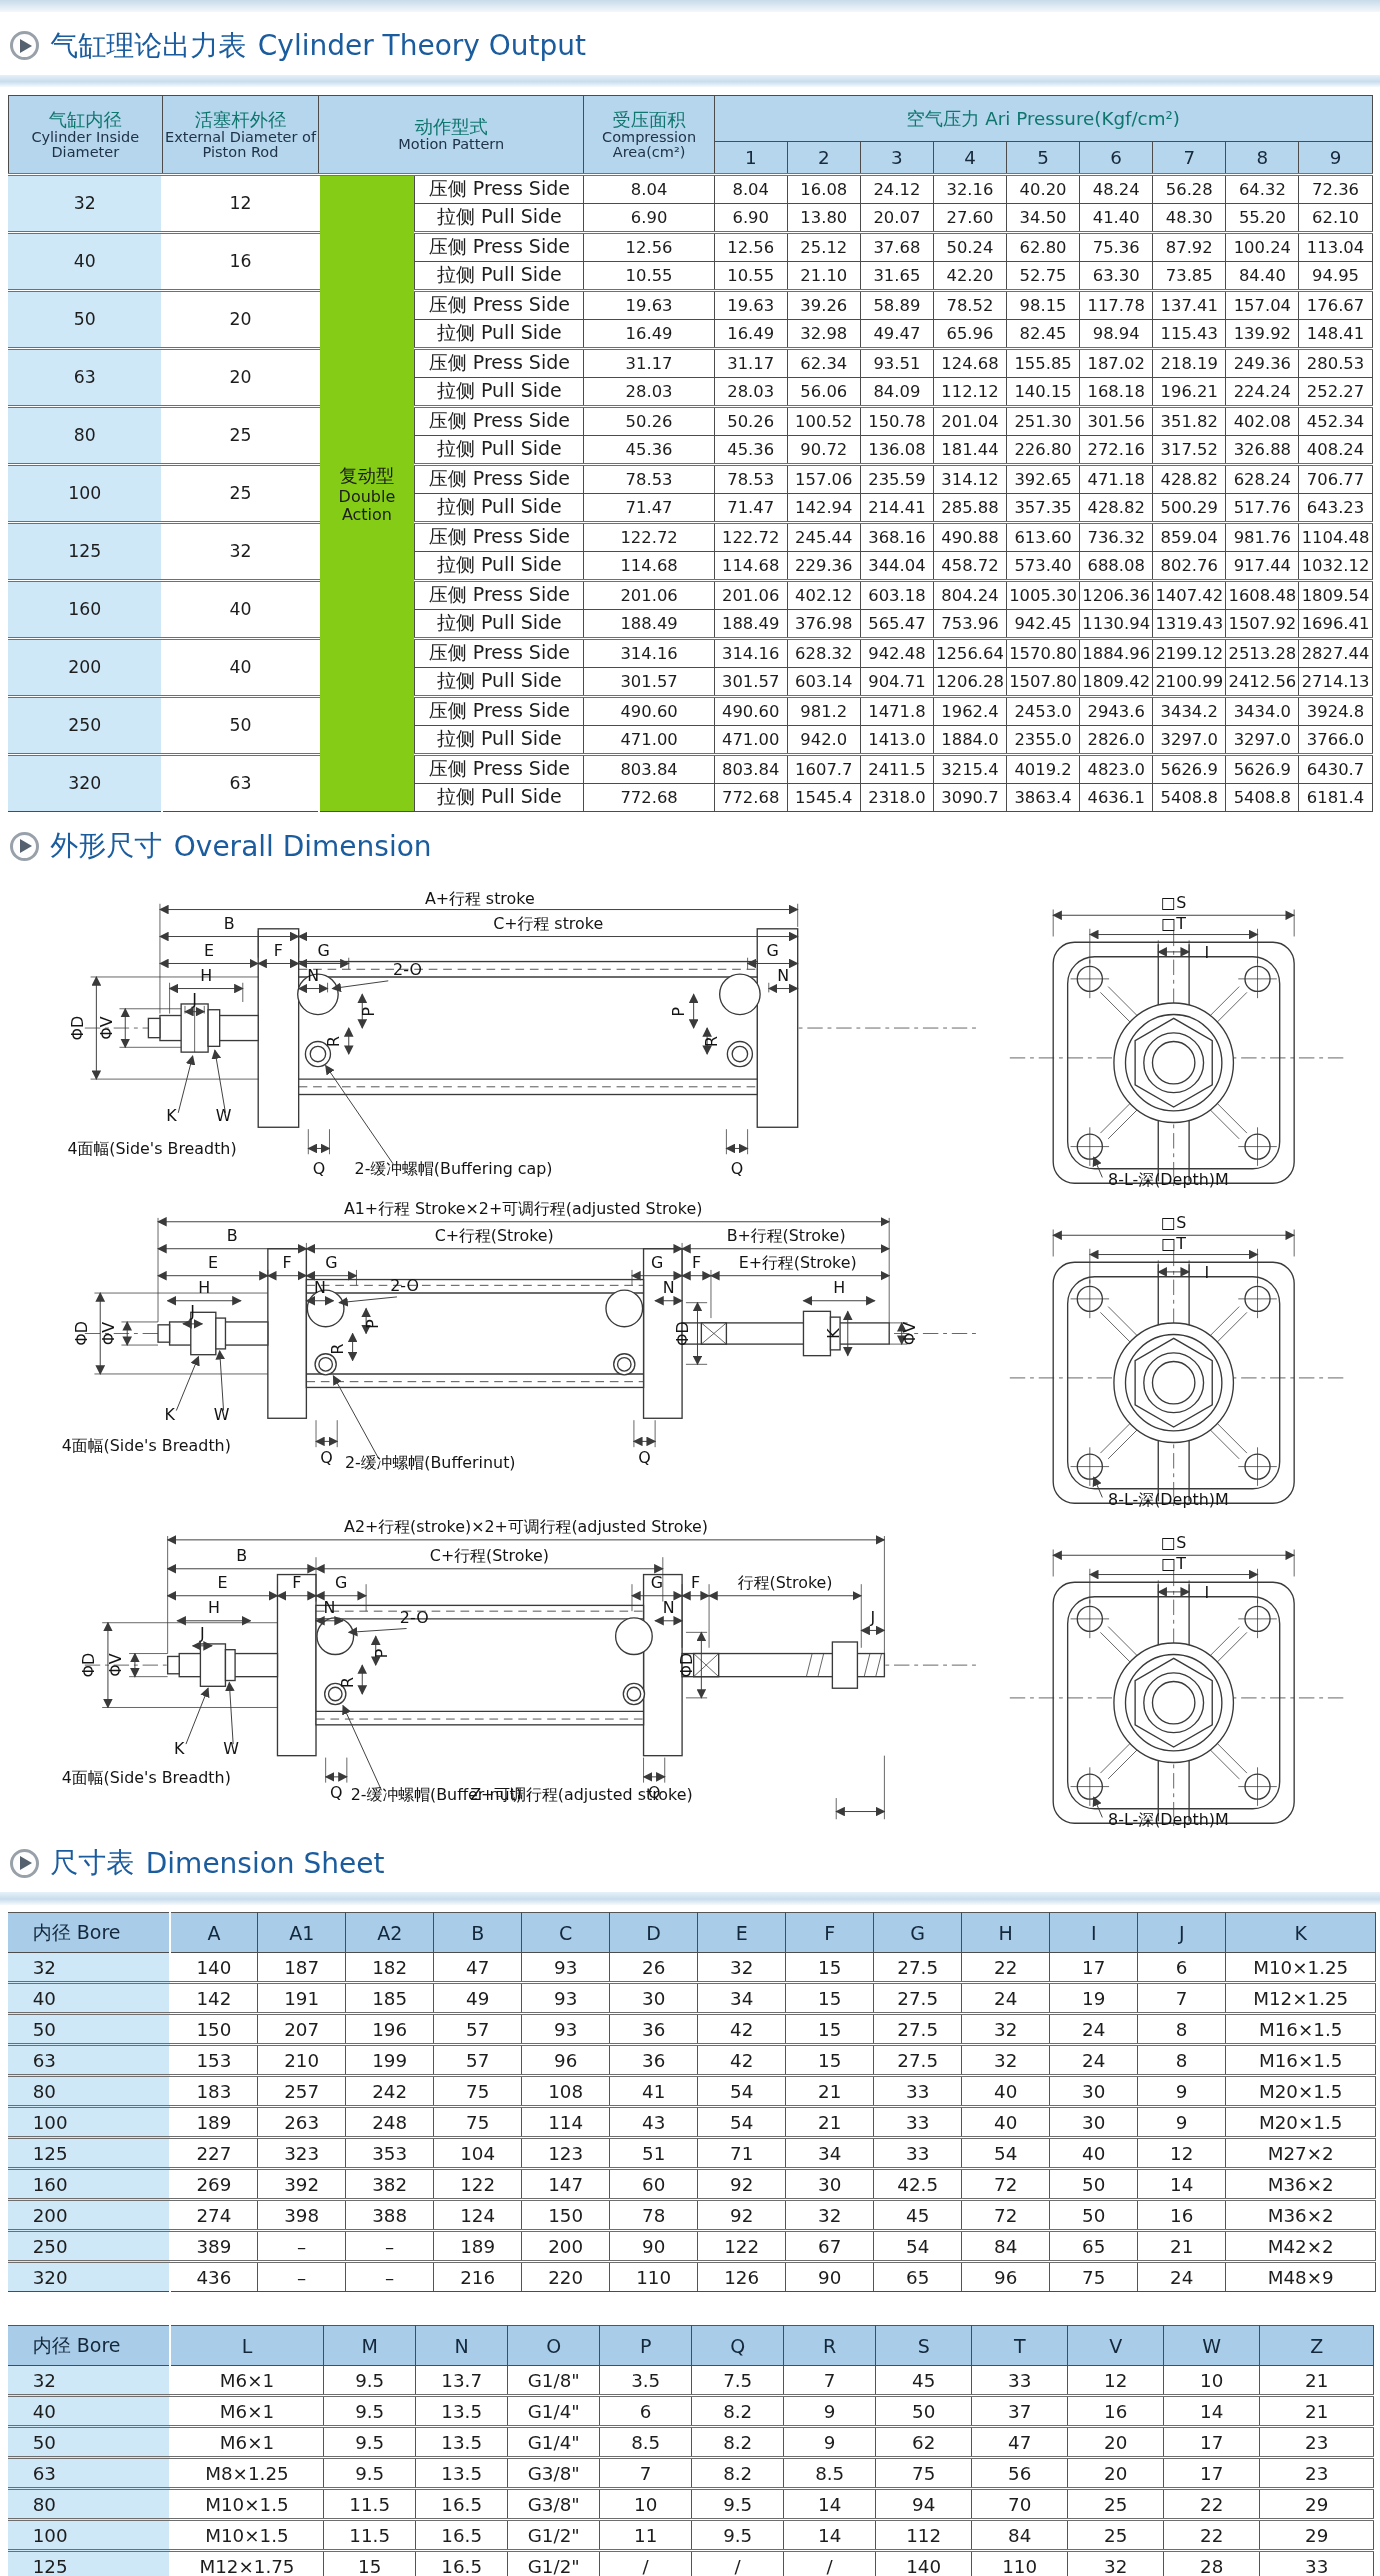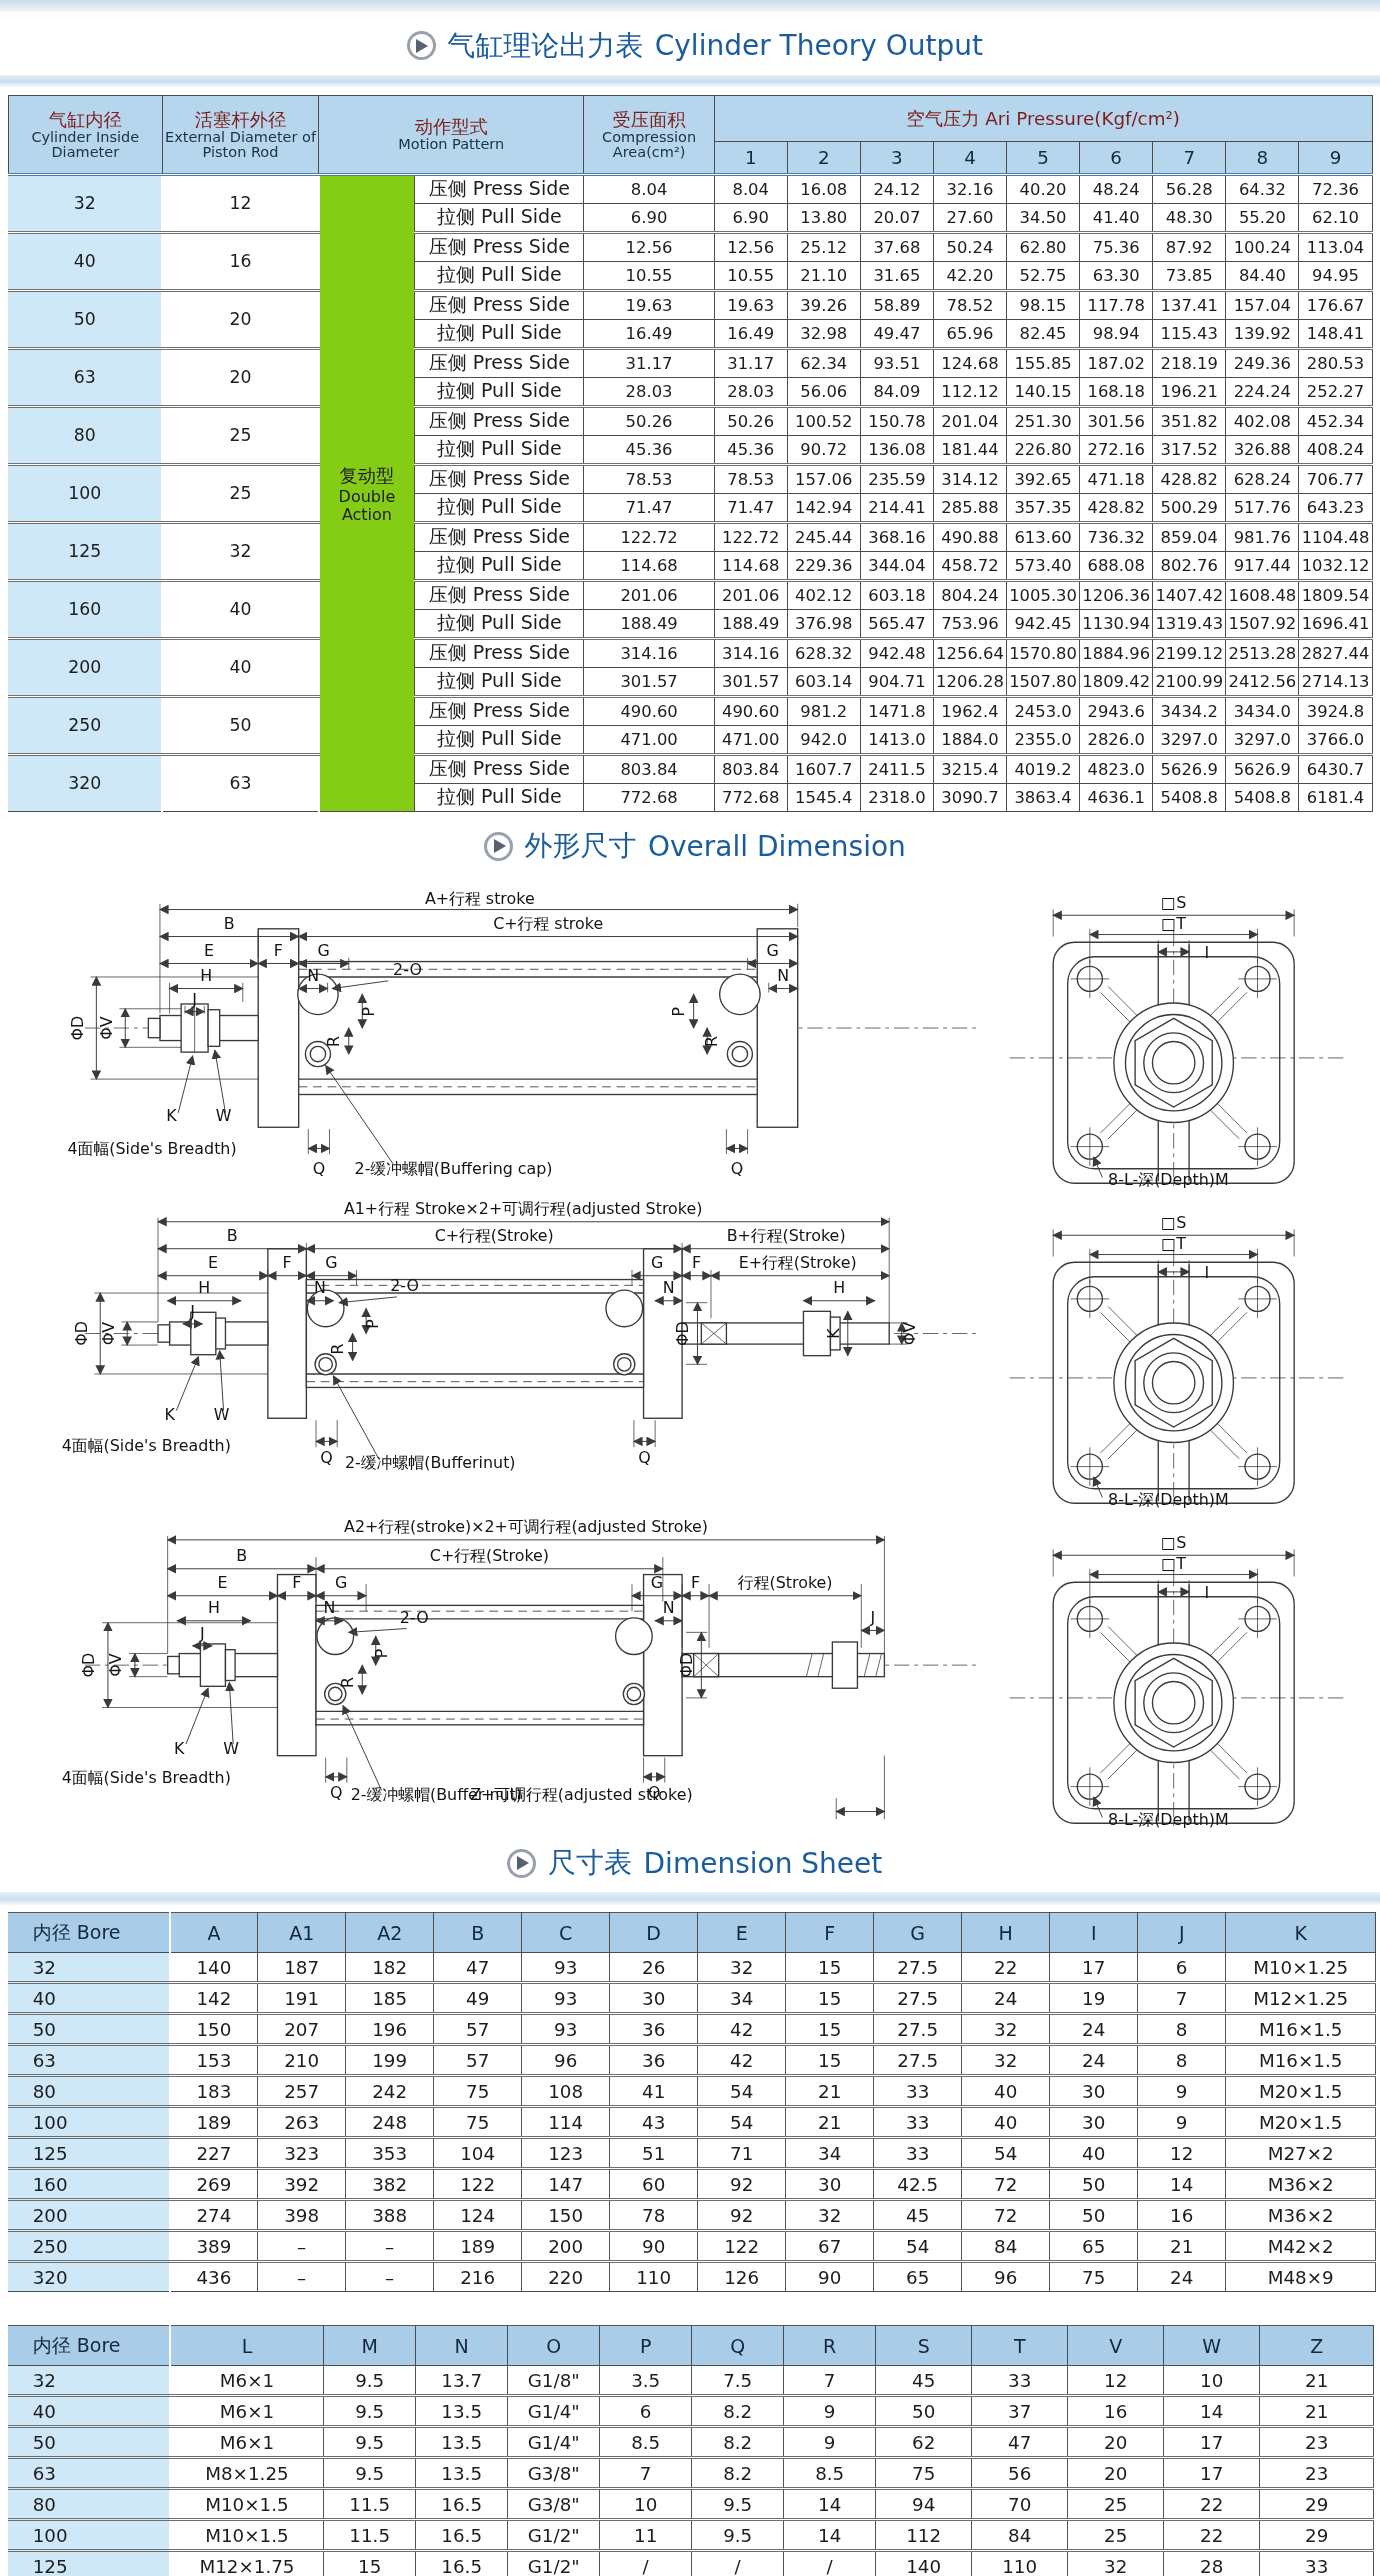--- a/index.html
+++ b/index.html
@@ -1,34 +1,34 @@
 <!DOCTYPE html>
 <html><head>
 <meta charset="utf-8">
 <style>
   html,body{margin:0;padding:0;}
   body{width:1380px;height:2576px;background:#fff;overflow:hidden;
        font-family:"DejaVu Sans","Liberation Sans",sans-serif;color:#1d1d1d;}
   .topbar{height:11.6px;background:linear-gradient(180deg,#c9dbea,#f3f8fc);}
-  .sec-title{display:flex;align-items:center;gap:11.6px;margin:15.4px 0 3.9px 9.6px;justify-content:center;}
+  .sec-title{display:flex;align-items:center;gap:11.6px;margin:15.4px 0 3.9px 9.6px;}
   .bullet{width:29px;height:29px;border-radius:50%;border:3.9px solid #98a1a9;background:#fdfdfd;
           display:flex;align-items:center;justify-content:center;box-sizing:border-box;flex:0 0 auto;}
   .bullet::after{content:"";border-left:12.5px solid #55616e;border-top:7.7px solid transparent;
                  border-bottom:7.7px solid transparent;margin-left:2.9px;}
   .sec-title .zh{font-size:28px;color:#1a5c9e;}
   .sec-title .en{font-size:28px;color:#1a5c9e;}
   .band{height:12.5px;background:linear-gradient(180deg,#e6f0f8 0%,#c9dded 55%,#f5fafd 100%);margin:9.6px 0 7.7px 0;}
 
   
   table.theory{width:1365px;margin:0 7.7px;border-collapse:collapse;table-layout:fixed;}
   .theory th,.theory td{border:1px solid #4c4c4c;text-align:center;vertical-align:middle;padding:0;overflow:hidden;}
   .theory thead th{background:#b5d6ec;font-weight:normal;}
   .theory thead tr.hr1{height:46px;}
   .theory thead tr.hr2{height:33px;}
-  .theory thead .zh{font-size:18.3px;color:#7f1d1d;line-height:1.15;}
+  .theory thead .zh{font-size:18.3px;color:#0f766e;line-height:1.15;}
   .theory thead .en{font-size:14.5px;color:#203449;line-height:1.05;}
   .theory thead .pnum{font-size:18.3px;color:#17293b;}
   .theory tbody tr:first-child td{border-top:3.9px double #4f7dab;}
   .theory td{height:27px;font-size:16.4px;background:#fff;}
   .theory td.bore{background:#cfe8f8;border-right:2.9px solid #fff;border-left:0;font-size:17.3px;}
   .theory td.rod{background:#fff;border-right:2.9px solid #fff;font-size:17.3px;}
   .theory td.motion{background:#84cc16;}
   .theory td.motion .mzh{font-size:18.3px;}
   .theory td.motion .men{font-size:16px;line-height:1.1;}
   .theory td.side{font-size:19px;}

